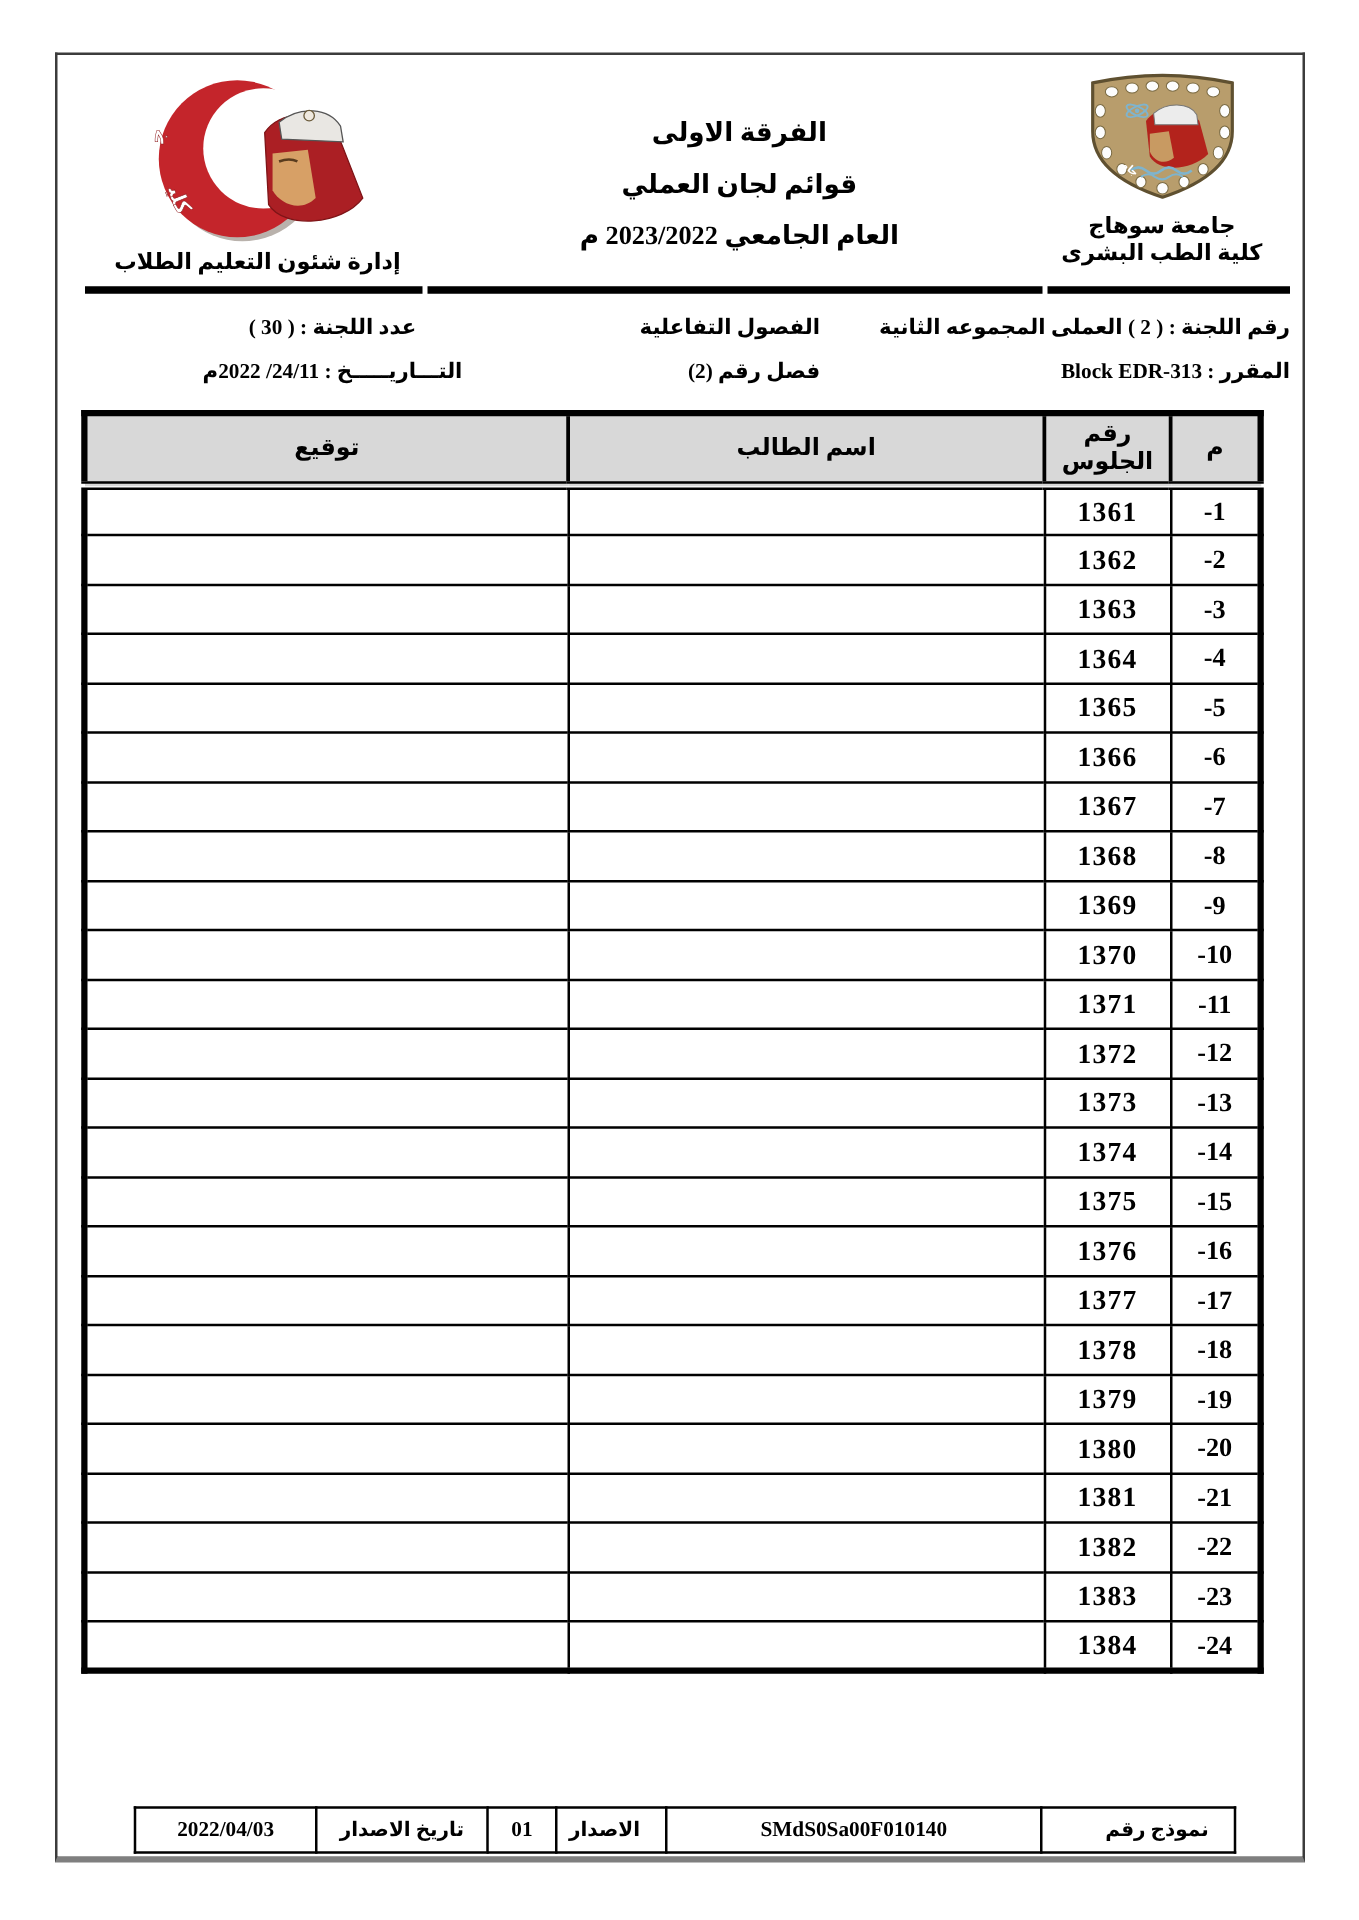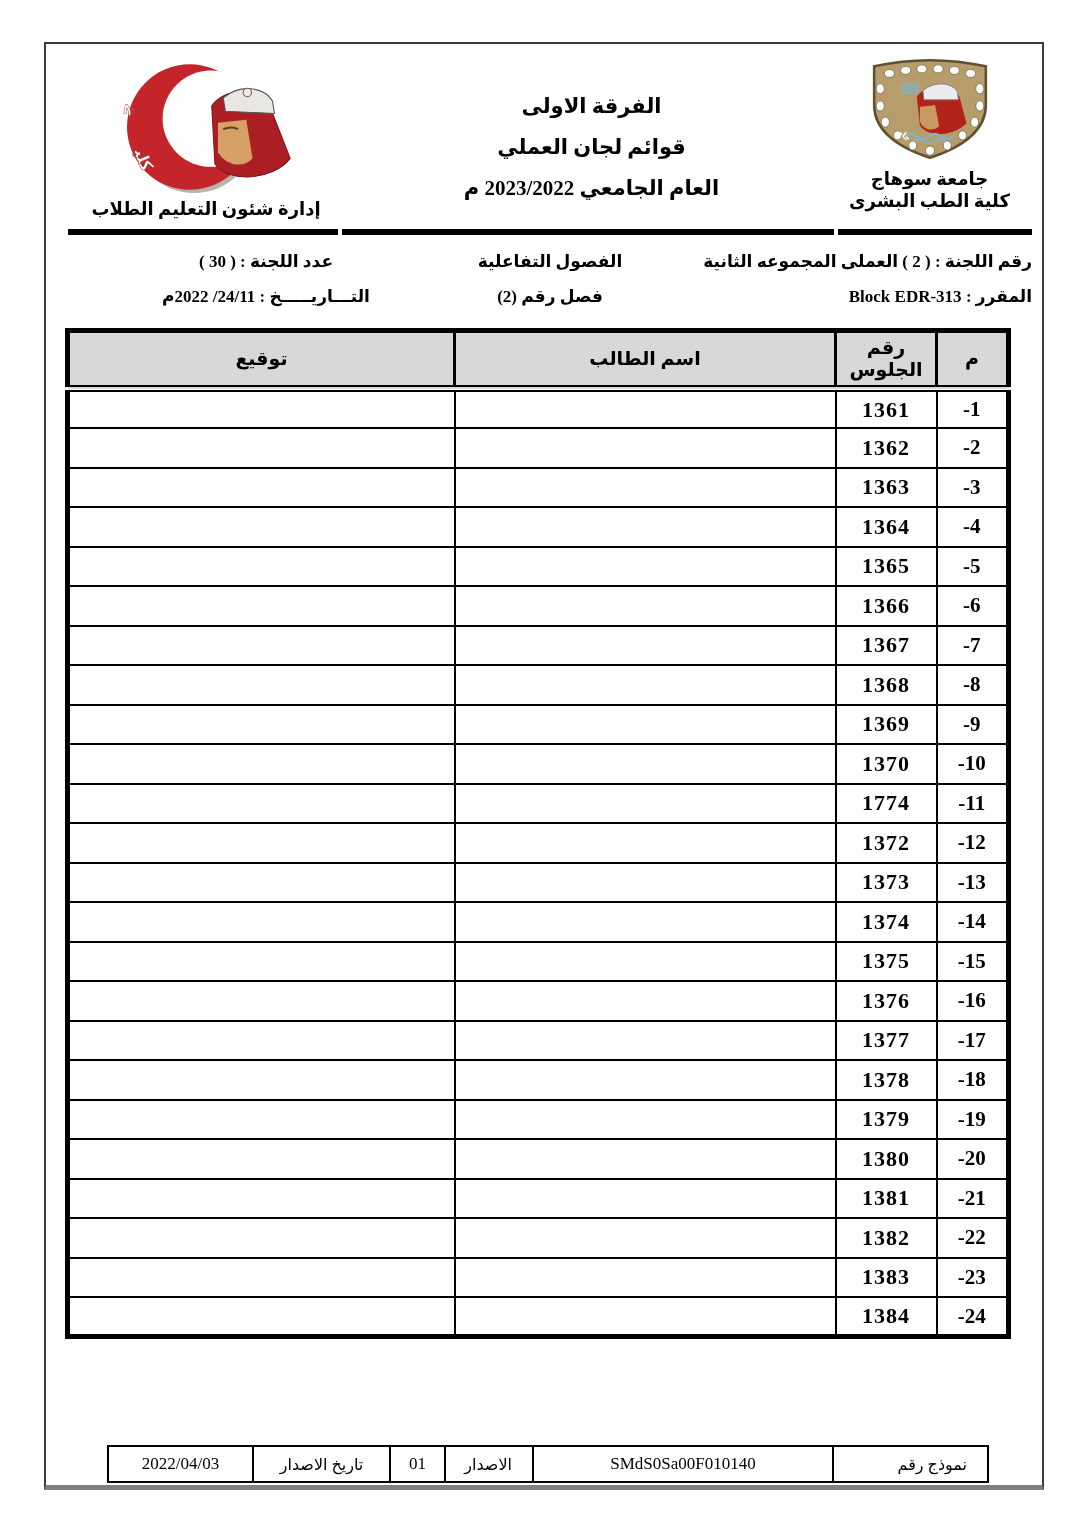--- a/index.html
+++ b/index.html
@@ -32,37 +32,37 @@
   
   .rule{position:absolute;top:185px;left:22px;width:964px;height:6px;display:flex;gap:4px;}
   .rule span{background:#000;height:100%;display:block;}
   .rule .s1{width:28%;} .rule .s2{width:51%;} .rule .s3{flex:1;}
 
   
   .info{position:absolute;top:200px;left:22px;width:964px;direction:rtl;
         display:grid;grid-template-columns:39% 22% 39%;grid-auto-rows:35px;
         font-weight:bold;font-size:17px;align-items:center;}
   .info .c-right{text-align:right;}
-  .info .c-mid{text-align:center;}
+  .info .c-mid{}
   .info .c-left{text-align:center;padding-left:20px;}
 
   
   table.roster{position:absolute;top:284px;left:19px;width:941px;direction:rtl;
                border-collapse:collapse;border:5px solid #000;background:#fff;table-layout:fixed;}
   table.roster th{border:3px solid #000;border-bottom:7px double #000;background:var(--hdr-gray);
                   font-weight:bold;font-size:19px;height:58px;text-align:center;vertical-align:middle;
                   white-space:pre-line;line-height:22px;}
   table.roster td{border:2px solid #000;height:39.5px;text-align:center;vertical-align:middle;}
   td.serial{font-weight:bold;font-size:21px;direction:ltr;}
   td.seat{font-weight:bold;font-size:22px;direction:ltr;letter-spacing:1px;margin-top:13px;}
 
   
   table.footnote{position:absolute;top:1401px;left:61px;width:880px;direction:rtl;
                  border-collapse:collapse;border:2px solid #000;background:#fff;table-layout:fixed;}
-  table.footnote td{border:2px solid #000;height:36px;font-weight:normal;font-size:16px;
+  table.footnote td{border:2px solid #000;height:36px;font-weight:bold;font-size:16px;
                     vertical-align:middle;text-align:center;}
   table.footnote td.lbl{text-align:right;padding-left:4px;padding-right:20px;}
   table.footnote td.code,table.footnote td.num{direction:ltr;font-size:17px;}
 </style>
 </head>
 <body>
 
 <div class="page">
   <div class="frame">
 
@@ -229,21 +229,21 @@
         <td class="sig"></td>
       </tr>
           <tr>
         <td class="serial">-10</td>
         <td class="seat">1370</td>
         <td class="name"></td>
         <td class="sig"></td>
       </tr>
           <tr>
         <td class="serial">-11</td>
-        <td class="seat">1774</td>
+        <td class="seat">1371</td>
         <td class="name"></td>
         <td class="sig"></td>
       </tr>
           <tr>
         <td class="serial">-12</td>
         <td class="seat">1372</td>
         <td class="name"></td>
         <td class="sig"></td>
       </tr>
           <tr>

